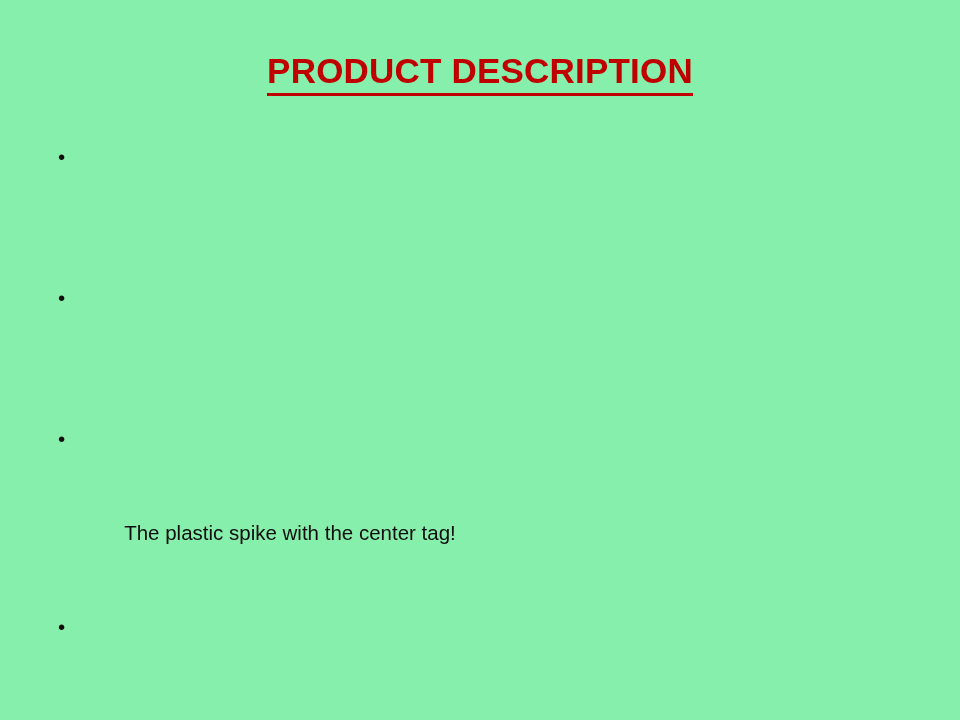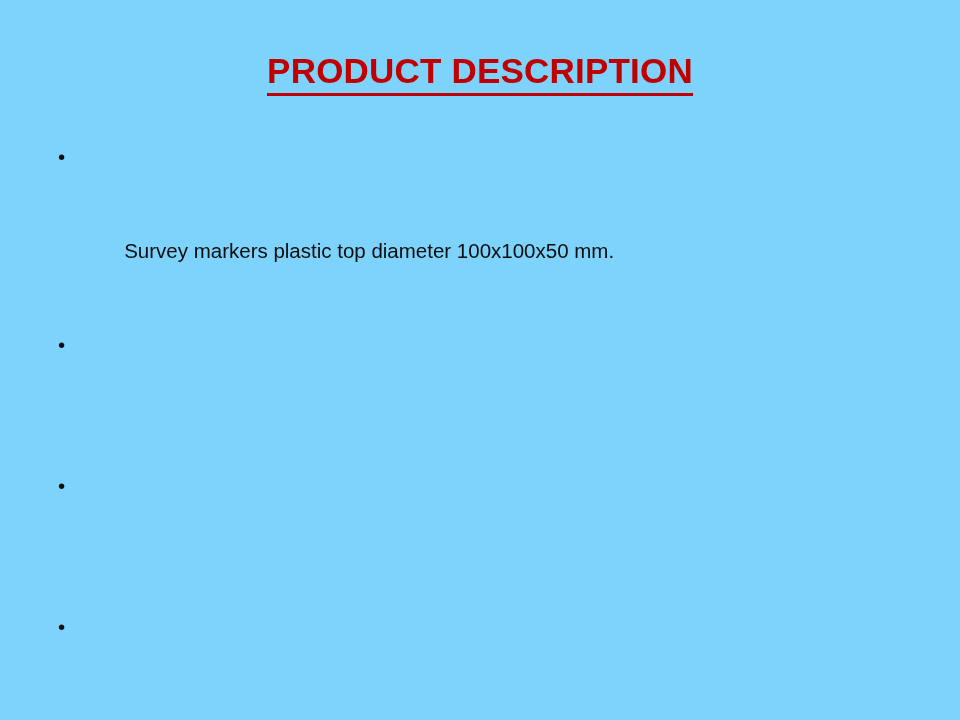--- a/index.html
+++ b/index.html
@@ -14,21 +14,21 @@
     overflow: hidden;
     position: relative;
   }
 
   
   #slide {
     position: absolute;
     left: 0; top: 0;
     width: 960px;
     height: 720px;
-    background: #7dd3fc;
+    background: #86efac;
   }
 
   
   #title-block {
     position: absolute;
     left: 0;
     top: 52px;
     width: 960px;
     text-align: center;
   }
@@ -85,27 +85,27 @@
 
 <div id="slide">
 
   <div id="title-block">
     <span id="page-title">PRODUCT DESCRIPTION</span>
   </div>
 
   <ul id="bullet-list">
     <li class="bullet-item">
       <span class="bullet-dot">•</span>
-      <span>Survey markers plastic top diameter 100x100x50 mm.</span>
     </li>
     <li class="bullet-item">
       <span class="bullet-dot">•</span>
     </li>
     <li class="bullet-item">
       <span class="bullet-dot">•</span>
+      <span>The plastic spike with the center tag!</span>
     </li>
     <li class="bullet-item">
       <span class="bullet-dot">•</span>
       
     </li>
 
   </ul>
 
   <div id="diagram">
 

